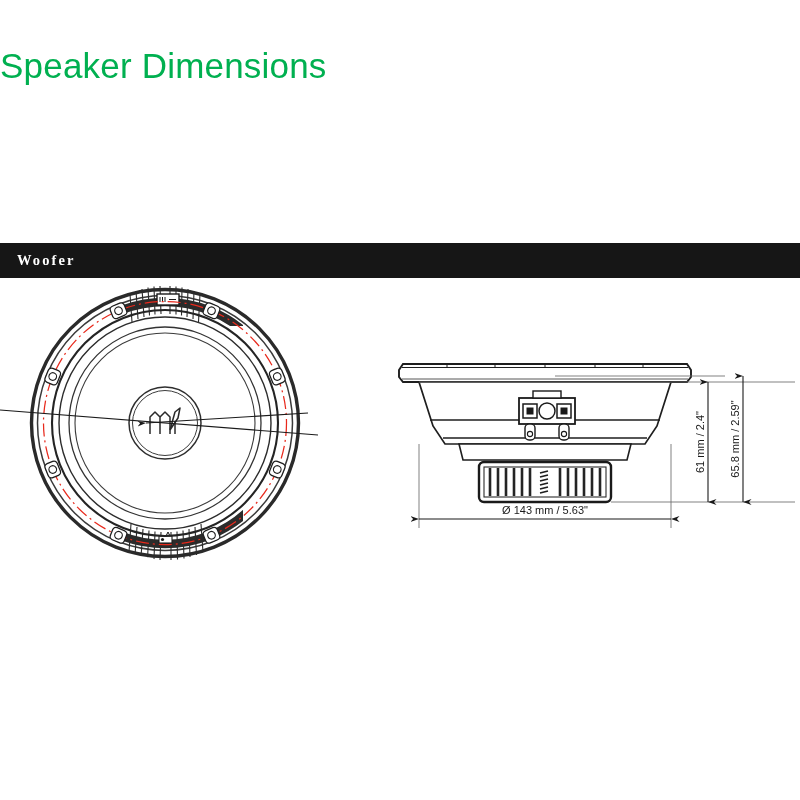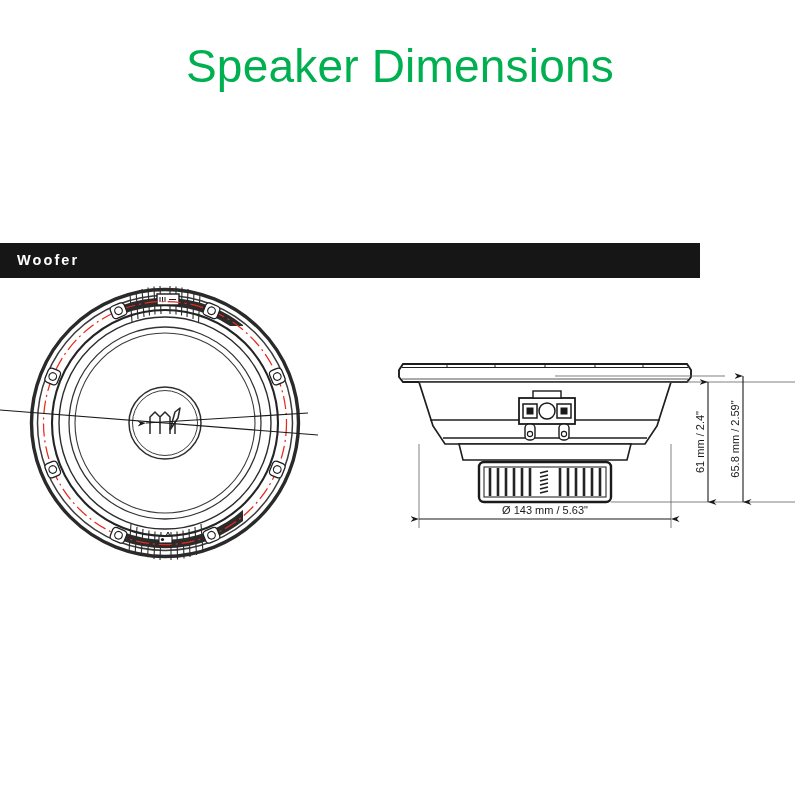--- a/index.html
+++ b/index.html
@@ -15,37 +15,38 @@
     overflow: hidden;
     font-family: "Liberation Sans", sans-serif;
   }
 
   
   #page-title {
     position: absolute;
     top: 44px;
     left: 0;
     width: 800px;
-    text-align: center;
-    font-size: 46px;
+    text-align: left;
+    font-size: 35px;
     font-weight: 400;
     color: #00b050;
     letter-spacing: 0.2px;
     line-height: 44px;
     white-space: nowrap;
   }
 
   
   #section-bar {
     position: absolute;
     top: 243px;
     left: 0;
-    width: 700px;
+    width: 800px;
     height: 35px;
     background: #161616;
+    font-family: Liberation Serif, serif;
   }
   #section-bar-label {
     position: absolute;
     left: 17px;
     top: 0;
     height: 35px;
     line-height: 35px;
     color: #ffffff;
     font-size: 14.5px;
     font-weight: bold;

